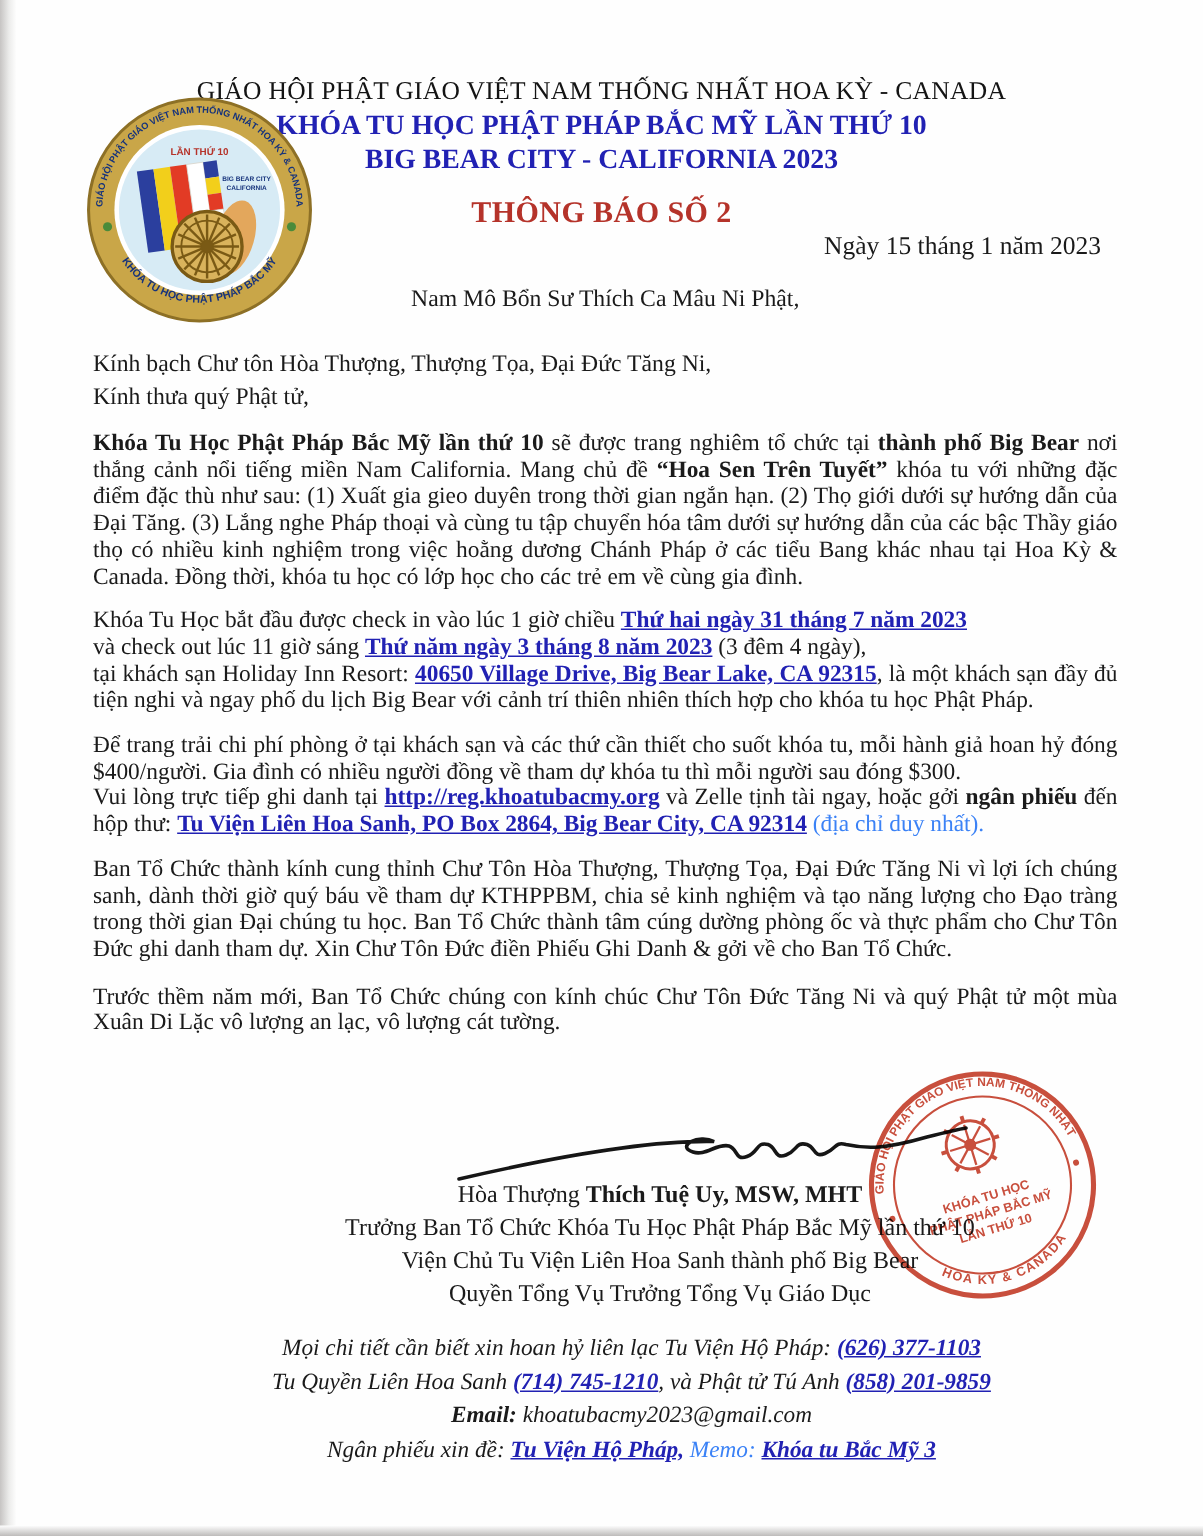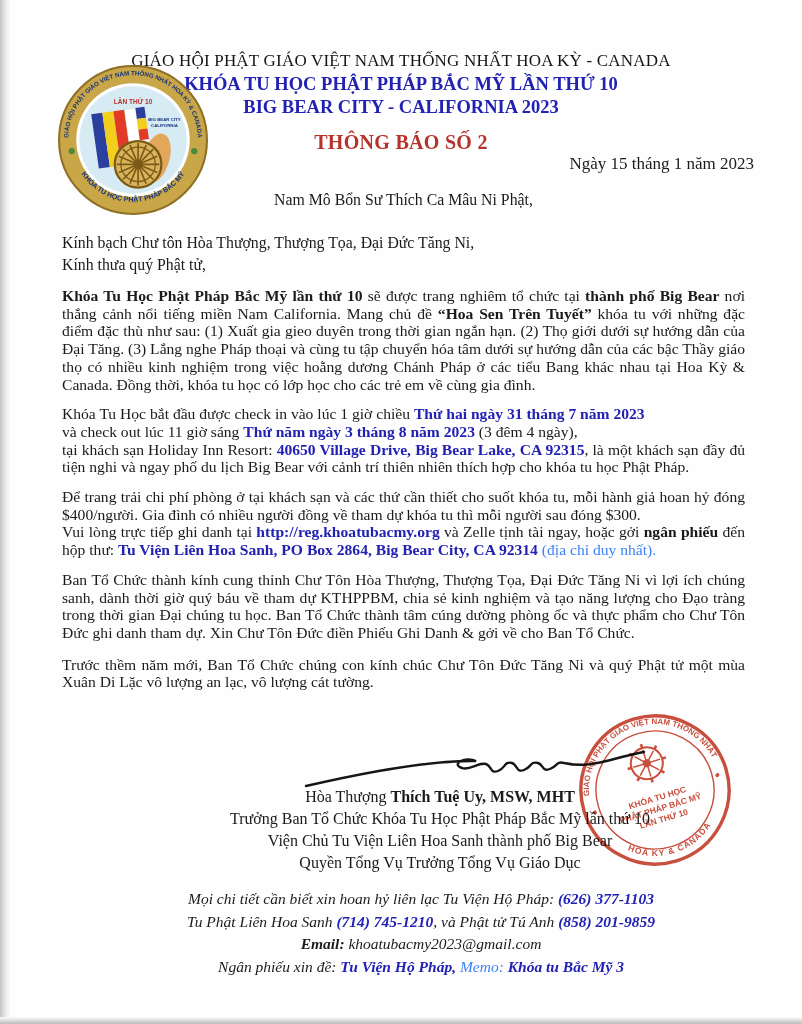--- a/index.html
+++ b/index.html
@@ -8,33 +8,33 @@
   .page::before{content:"";position:absolute;left:0;top:0;bottom:0;width:11px;
         background:linear-gradient(90deg,#c6c4c3,#ececeb 55%,#fefefe);z-index:5;}
   .page::after{content:"";position:absolute;left:0;right:0;bottom:0;height:7px;
         background:linear-gradient(0deg,#bdbbba,#fefefe);z-index:5;}
 
   .header{padding-top:50px;text-align:center;}
   .org-line{font-size:17px;line-height:21px;color:#141414;letter-spacing:.2px;}
   .course-line{font-size:18.5px;line-height:23px;margin-top:2px;font-weight:700;color:#2121b3;}
   .loc-line{font-size:18.5px;line-height:23px;font-weight:700;color:#2121b3;}
   .notice-title{font-size:20px;line-height:26px;margin-top:10px;font-weight:700;color:#b5332a;letter-spacing:.3px;}
-  .date-line{font-size:17px;line-height:22px;margin-top:-2px;text-align:right;padding-right:48px;}
+  .date-line{font-size:17px;line-height:22px;margin-top:-2px;text-align:right;padding-right:68px;}
 
   .logo{position:absolute;left:57px;top:64px;width:152px;height:152px;}
 
   .main{padding:0 57px 0 62px;}
   .salutation{margin:14px 0 0 0;text-align:center;font-size:15.8px;line-height:21px;}
   .greet{margin:22px 0 0 0;font-size:15.8px;line-height:21.5px;}
   .para{margin:12px 0 0 0;font-size:15.6px;line-height:17.7px;text-align:justify;}
   .para-e{margin-top:14px;}
   .closing{margin:18px 0 0 0;text-align:center;font-size:15.8px;line-height:22px;}
 
   .b{font-weight:700;}
-  .bb{font-weight:700;color:#2121b3;}
+  .bb{font-weight:700;color:#2121b3;text-decoration:underline;}
   .bl{color:#3b82f6;}
 
   .signature-svg{position:absolute;left:298px;top:746px;width:350px;height:55px;z-index:2;}
   .sigblock{position:absolute;left:140px;top:786px;width:600px;text-align:center;
             font-size:16px;line-height:22px;z-index:1;}
 
   .stamp-wrap{position:absolute;left:577px;top:712px;width:156px;height:156px;
               transform:rotate(-17deg);z-index:3;opacity:.93;mix-blend-mode:multiply;}
 
   .footer{position:absolute;left:0;top:888px;width:100%;text-align:center;
@@ -162,18 +162,18 @@
         <circle cx="78" cy="50" r="4" fill="#c5412e" stroke="none"></circle>
       </g>
       <text x="78" y="89" text-anchor="middle" font-family="Liberation Sans, sans-serif" font-size="8.5" font-weight="bold" fill="#c5412e">KHÓA TU HỌC</text>
       <text x="78" y="100" text-anchor="middle" font-family="Liberation Sans, sans-serif" font-size="8.5" font-weight="bold" fill="#c5412e">PHẬT PHÁP BẮC MỸ</text>
       <text x="78" y="111" text-anchor="middle" font-family="Liberation Sans, sans-serif" font-size="8.5" font-weight="bold" fill="#c5412e">LẦN THỨ 10</text>
     </svg>
   </div>
 
   <div class="footer">
     <div><span>Mọi chi tiết cần biết xin hoan hỷ liên lạc Tu Viện Hộ Pháp: </span><span class="bb">(626) 377-1103</span></div>
-    <div><span>Tu Phật Liên Hoa Sanh </span><span class="bb">(714) 745-1210</span><span>, và Phật tử Tú Anh  </span><span class="bb">(858) 201-9859</span></div>
+    <div><span>Tu Quyền Liên Hoa Sanh </span><span class="bb">(714) 745-1210</span><span>, và Phật tử Tú Anh  </span><span class="bb">(858) 201-9859</span></div>
     <div><span class="b">Email:</span><span> khoatubacmy2023@gmail.com</span></div>
     <div><span>Ngân phiếu xin đề:  </span><span class="bb">Tu Viện Hộ Pháp,</span><span class="bl"> Memo: </span><span class="bb">Khóa tu Bắc Mỹ 3</span></div>
   </div>
 
 </div>
 
 </body></html>

